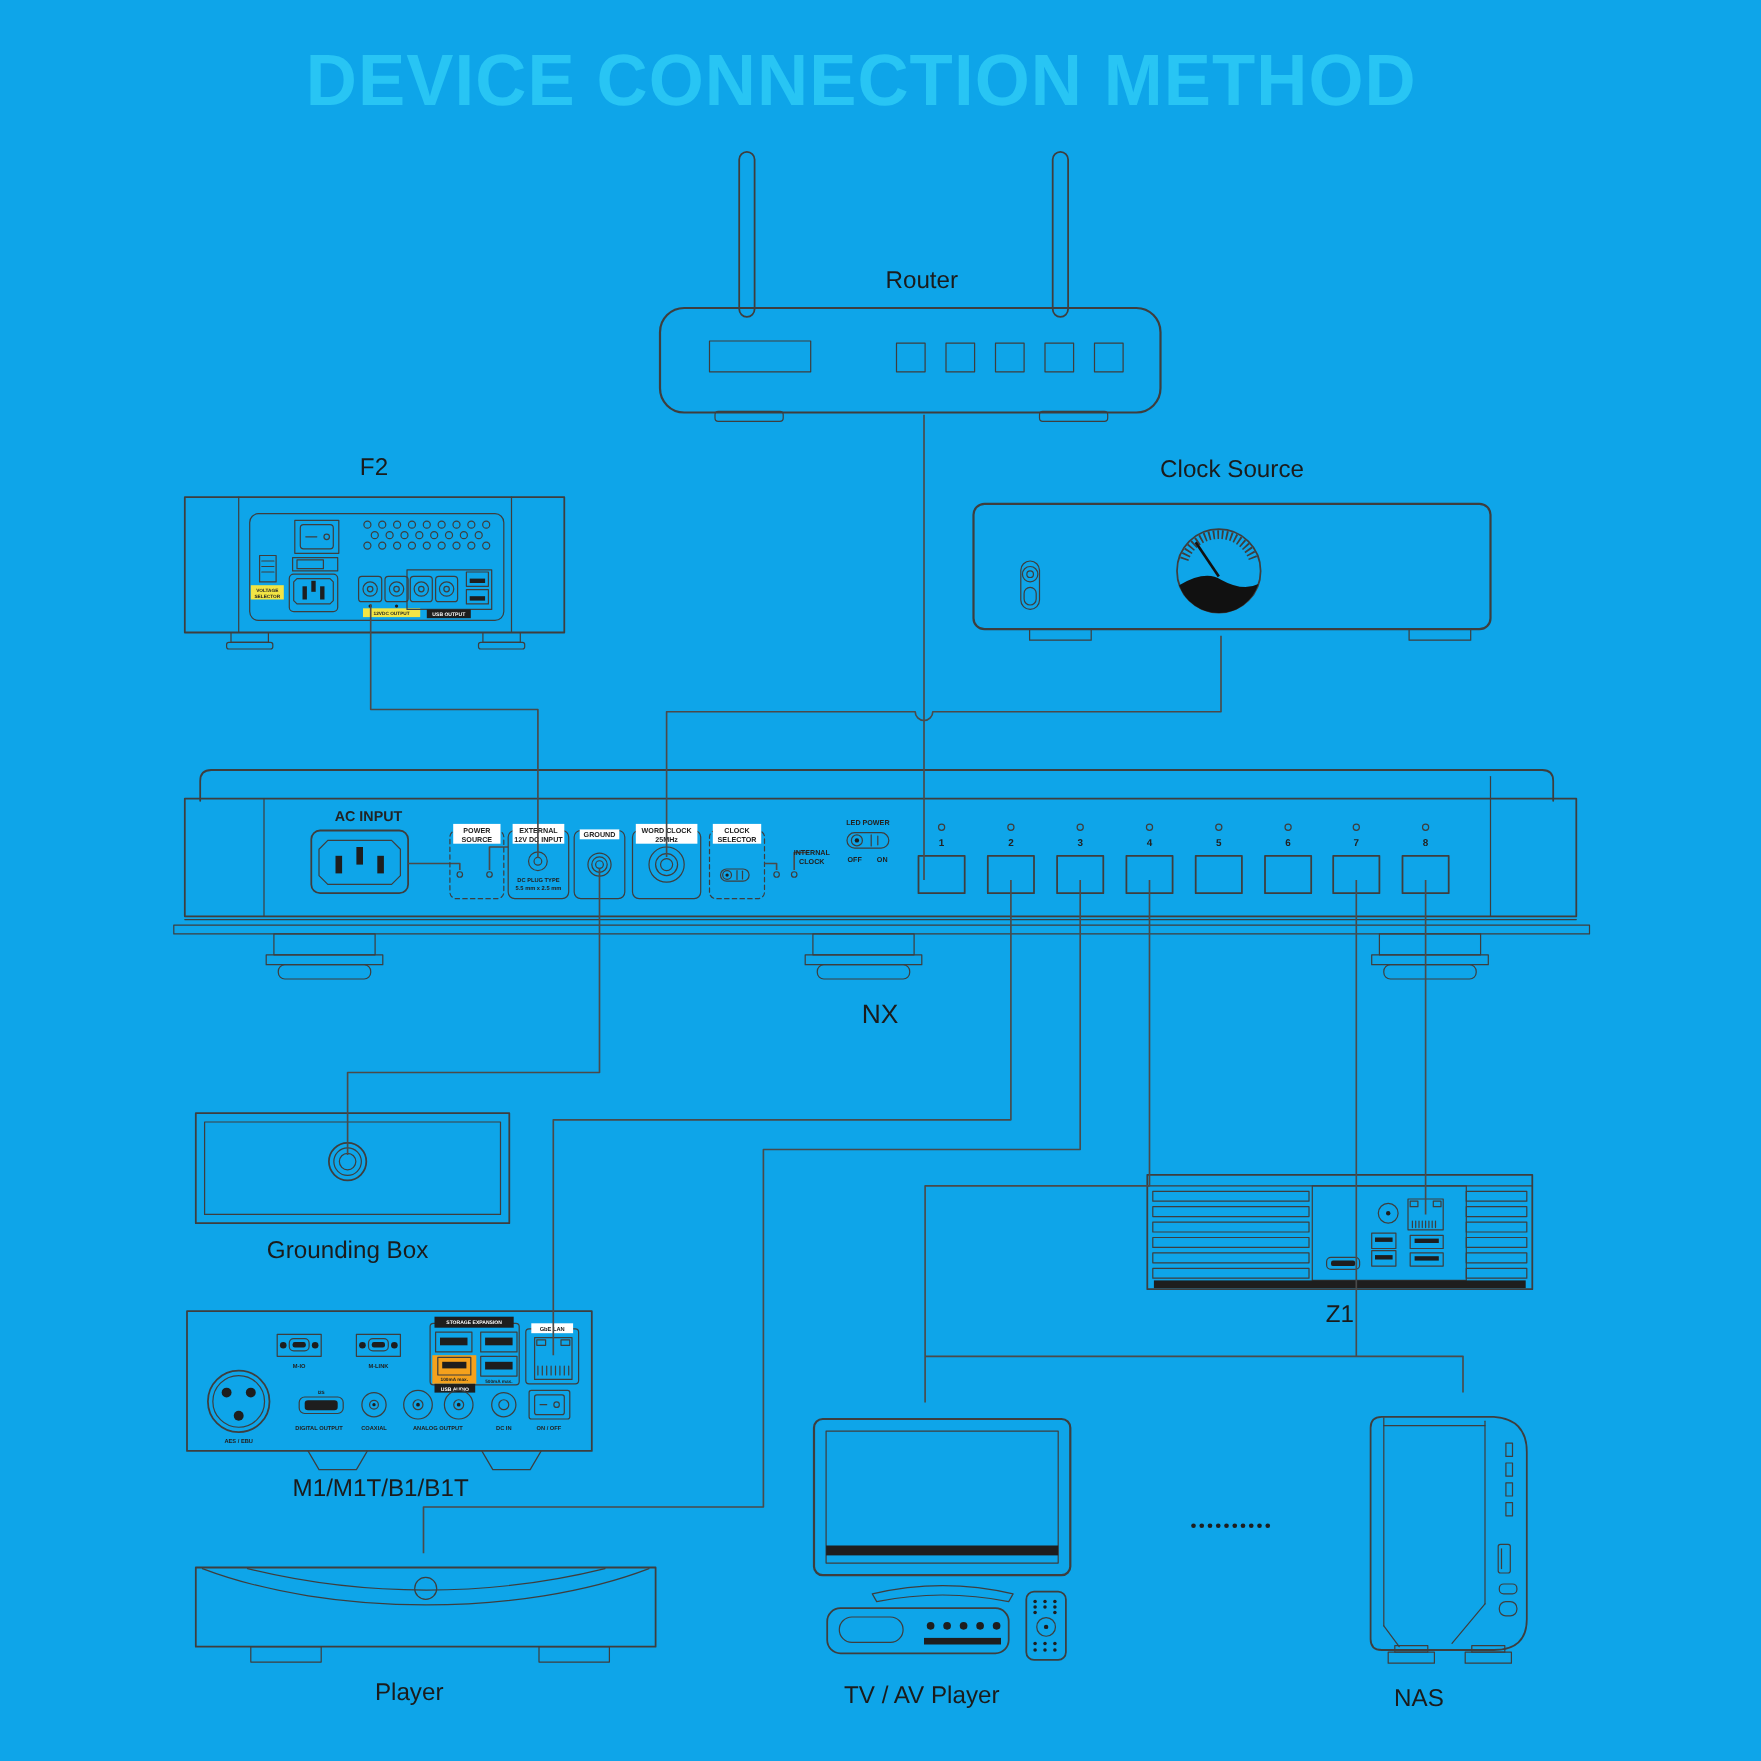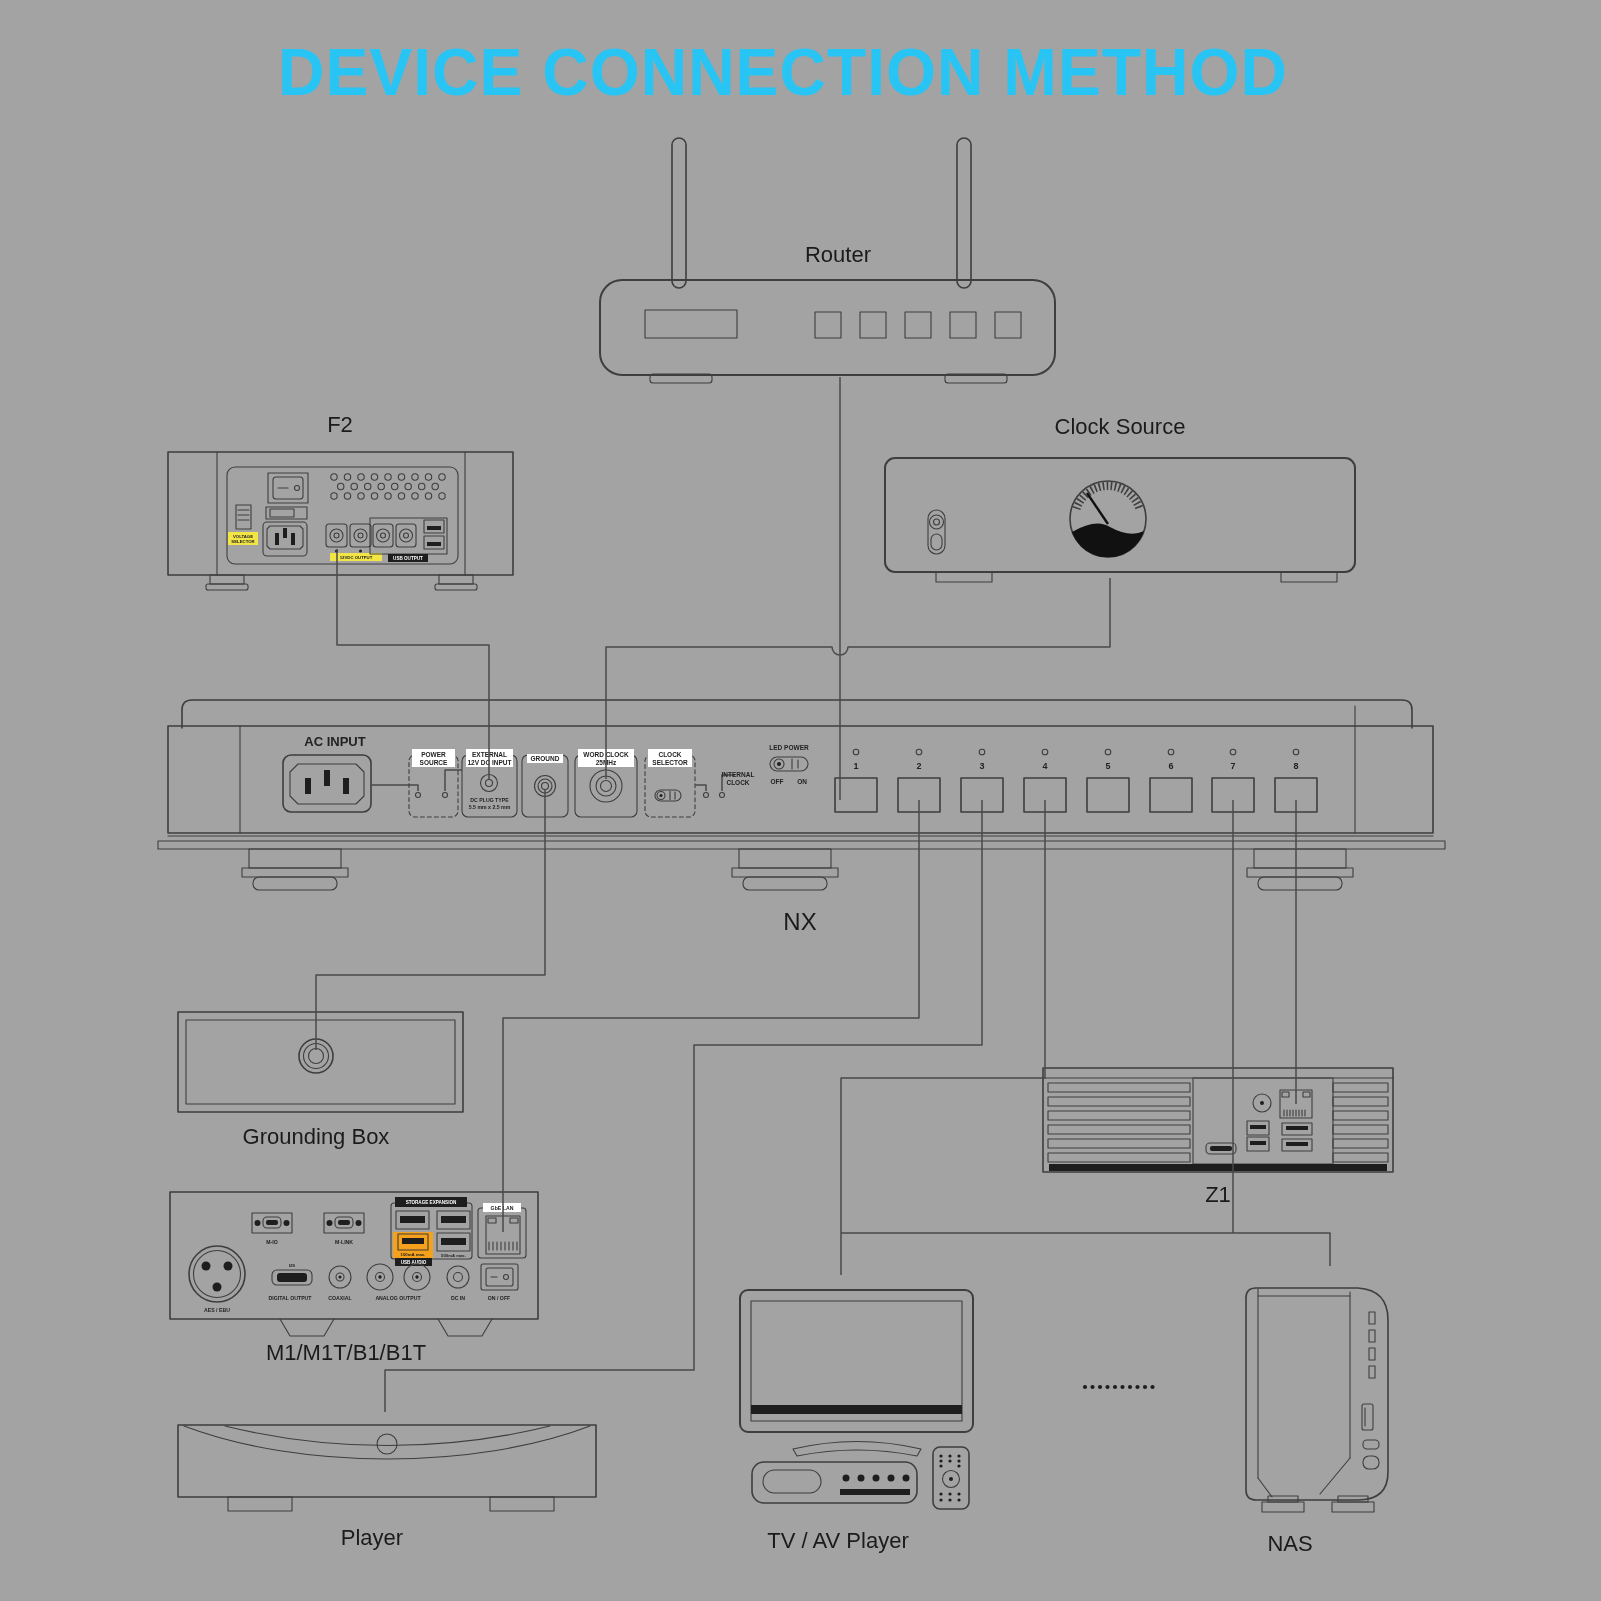--- a/index.html
+++ b/index.html
@@ -1,16 +1,16 @@
 <!DOCTYPE html>
 <html><head>
 <meta charset="utf-8">
 <style>
   html,body{margin:0;padding:0;background:#fff;}
-  #stage{width:1601px;height:1601px;position:relative;background:#a3a3a3;font-family:"Liberation Sans",sans-serif;}
+  #stage{width:1601px;height:1601px;position:relative;background:#0ea5e9;font-family:"Liberation Sans",sans-serif;}
   svg text{font-family:"Liberation Sans",sans-serif;}
   .o  {fill:none;stroke:#3e3e3e;stroke-width:1.6;stroke-linejoin:round;stroke-linecap:round;}
   .t1 {stroke-width:1.1;}
   .t2 {stroke-width:2;}
   .w  {fill:none;stroke:#4a4a4a;stroke-width:1.5;stroke-linejoin:round;}
   .dash{stroke-dasharray:4 3;}
   .dark{fill:#1e1e1e;stroke:none;}
   .wht {fill:#fff;stroke:none;}
   .lbl {font-size:22px;fill:#1b1b1b;text-anchor:middle;}
   .ttl {font-size:66px;font-weight:bold;fill:#28C5F4;text-anchor:middle;letter-spacing:1px;}

